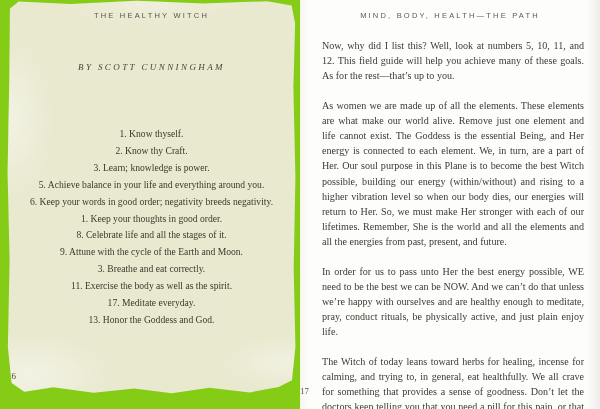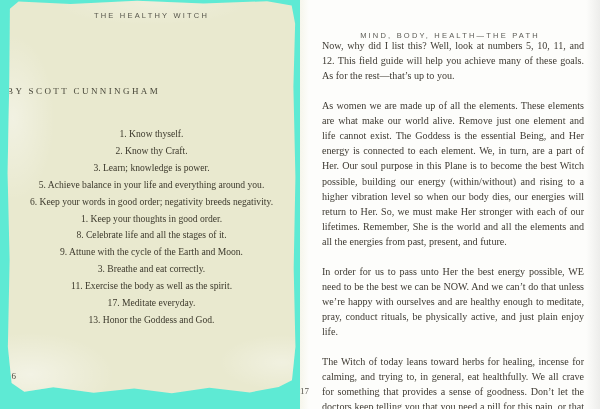--- a/index.html
+++ b/index.html
@@ -9,21 +9,21 @@
     background: #ffffff;
     font-family: "Liberation Serif", serif;
     color: #3e3a32;
   }
 
   
   .left-page {
     position: absolute;
     left: 0; top: 0;
     width: 300px; height: 409px;
-    background: #5eead4;
+    background: #84cc16;
   }
   .left-card {
     position: absolute;
     left: 7px; top: 0;
     width: 289px; height: 394px;
     background: #e9e9cf;
     background-image:
       radial-gradient(ellipse 120px 60px at 8% 95%, rgba(255,255,255,.45), transparent 70%),
       radial-gradient(ellipse 90px 40px at 95% 92%, rgba(255,255,255,.35), transparent 70%),
       radial-gradient(ellipse 60px 120px at 2% 30%, rgba(255,255,255,.4), transparent 70%),
@@ -51,25 +51,27 @@
     top: 40px;
     width: 100%;
     text-align: center;
     font-family: "DejaVu Serif", serif;
     font-style: italic;
     font-size: 24px;
     color: #d96751;
   }
   .byline {
     position: absolute;
-    top: 86px;
+    top: 62px;
     width: 100%;
+    text-align: center;
     font-size: 9px;
     letter-spacing: 2.4px;
     color: #474638;
+    font-style: italic;
   }
   .goals-list {
     position: absolute;
     top: 101px;
     left: 14px; right: 14px;
     text-align: center;
     font-size: 9.6px;
     line-height: 16.9px;
     color: #3c392c;
     margin-top: 25px;
@@ -86,21 +88,21 @@
   
   .right-page {
     position: absolute;
     left: 300px; top: 0;
     width: 300px; height: 409px;
     background:
       linear-gradient(to right, rgba(233,233,207,.35) 0px, rgba(255,255,255,0) 9px),
       linear-gradient(to left, rgba(120,120,118,.12) 0px, rgba(255,255,255,0) 14px),
       #fdfdfb;
   }
-  .right-page .running-header { top: 11px; color: #5b5a54; margin-top: 20px; }
+  .right-page .running-header { top: 11px; color: #5b5a54; }
   .body-text {
     position: absolute;
     left: 22px; top: 38px;
     width: 262px;
     font-size: 10.1px;
     line-height: 15.2px;
     text-align: justify;
     color: #3e3a32;
   }
   .body-text p { margin-bottom: 14px; }

